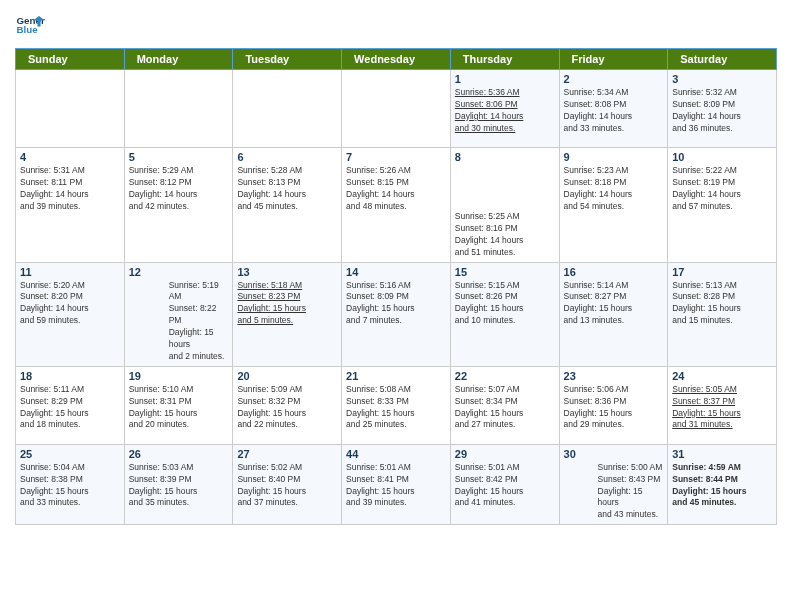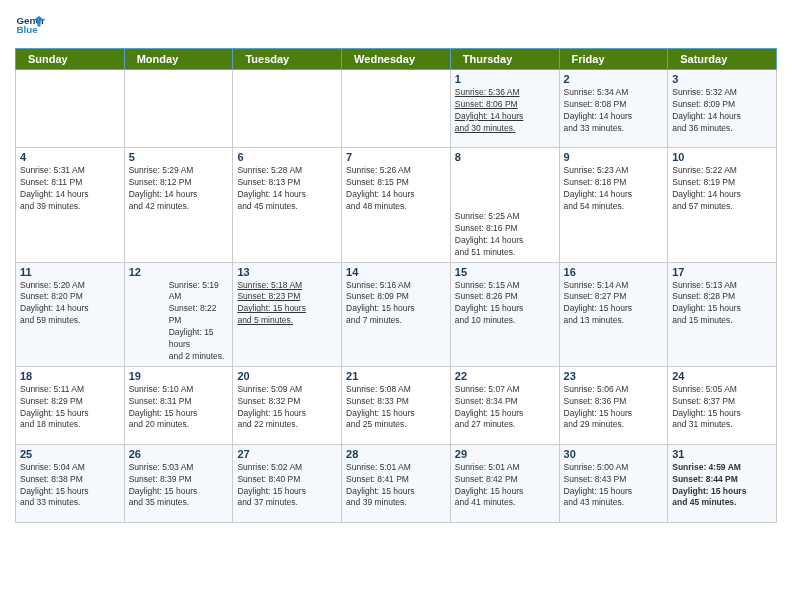--- a/index.html
+++ b/index.html
@@ -282,21 +282,21 @@
           </td>
           <td>
             <span class="day-num">23</span>
             <div class="day-info" style="white-space: pre-line;">Sunrise: 5:06 AM
 Sunset: 8:36 PM
 Daylight: 15 hours
 and 29 minutes.</div>
           </td>
           <td>
             <span class="day-num">24</span>
-            <div class="day-info" style="white-space: pre-line;">Sunrise: 5:05 AM
+            <div class="day-info" style="white-space: pre-line; text-decoration: underline;">Sunrise: 5:05 AM
 Sunset: 8:37 PM
 Daylight: 15 hours
 and 31 minutes.</div>
           </td>
         </tr>
         <tr>
           <td>
             <span class="day-num">25</span>
             <div class="day-info" style="white-space: pre-line;">Sunrise: 5:04 AM
 Sunset: 8:38 PM
@@ -311,36 +311,36 @@
 and 35 minutes.</div>
           </td>
           <td>
             <span class="day-num">27</span>
             <div class="day-info" style="white-space: pre-line;">Sunrise: 5:02 AM
 Sunset: 8:40 PM
 Daylight: 15 hours
 and 37 minutes.</div>
           </td>
           <td>
-            <span class="day-num">28</span>
+            <span class="day-num">44</span>
             <div class="day-info" style="white-space: pre-line;">Sunrise: 5:01 AM
 Sunset: 8:41 PM
 Daylight: 15 hours
 and 39 minutes.</div>
           </td>
           <td>
             <span class="day-num">29</span>
             <div class="day-info" style="white-space: pre-line;">Sunrise: 5:01 AM
 Sunset: 8:42 PM
 Daylight: 15 hours
 and 41 minutes.</div>
           </td>
           <td>
             <span class="day-num">30</span>
-            <div class="day-info" style="white-space: pre-line;">Sunrise: 5:00 AM
+            <div class="day-info" style="white-space: pre-line; margin-left: 34px;">Sunrise: 5:00 AM
 Sunset: 8:43 PM
 Daylight: 15 hours
 and 43 minutes.</div>
           </td>
           <td>
             <span class="day-num">31</span>
             <div class="day-info" style="white-space: pre-line; font-weight: bold;">Sunrise: 4:59 AM
 Sunset: 8:44 PM
 Daylight: 15 hours
 and 45 minutes.</div>

